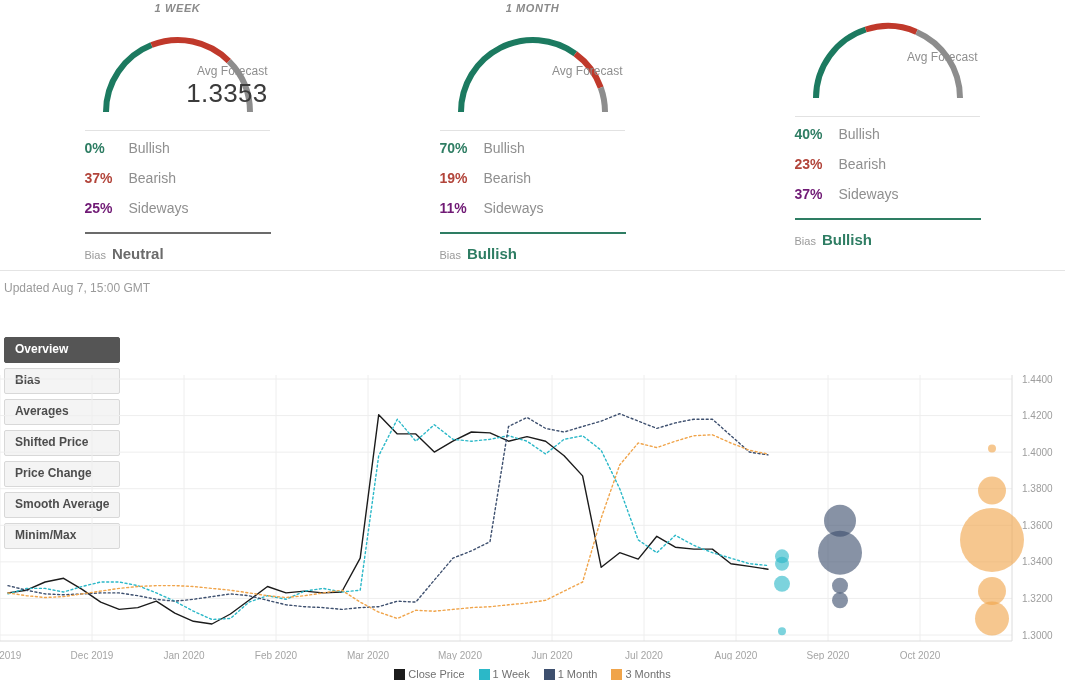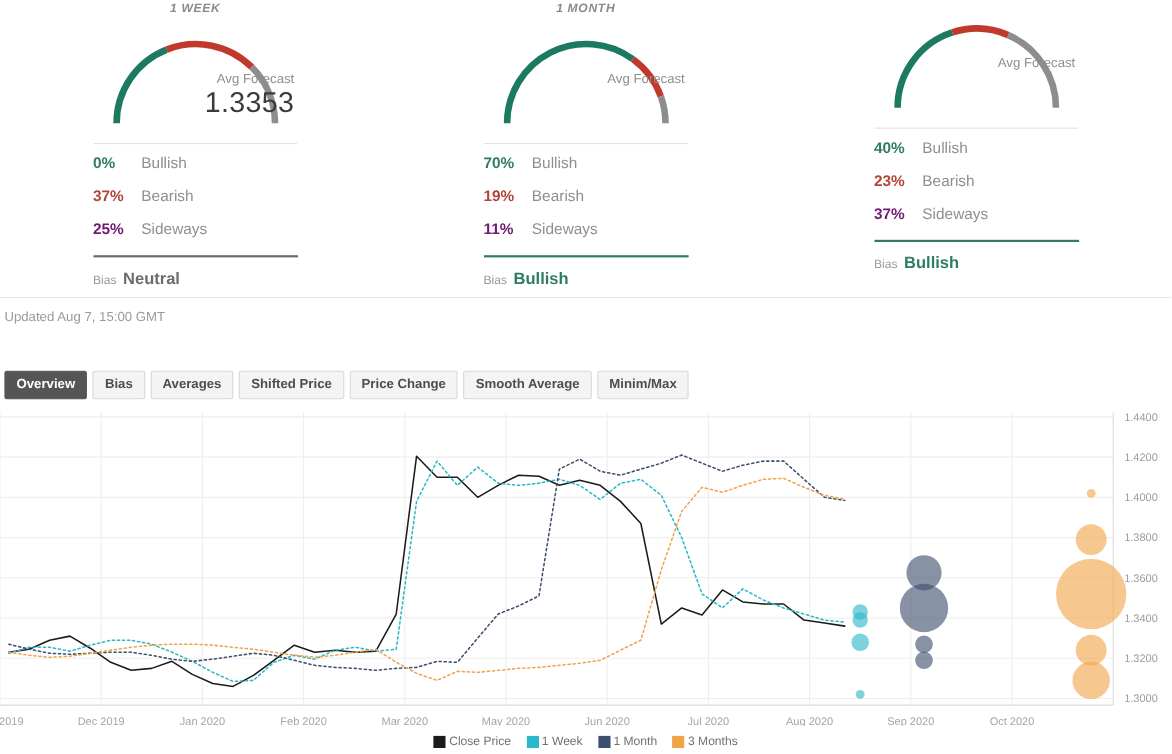--- a/index.html
+++ b/index.html
@@ -118,20 +118,21 @@
     color:#9a9a9a;
     padding:10px 0 0 4px;
   }
   
   .tabs{
     position:absolute;
     left:4px;
     top:337px;
     display:flex;
     gap:5px;
+    flex-direction:column;
   }
   .tab{
     font-size:12px;
     font-weight:bold;
     padding:5px 10px 6px 10px;
     border:1px solid #d8d8d8;
     background:#f4f4f4;
     color:#4d4d4d;
     border-radius:2px;
     line-height:13px;

